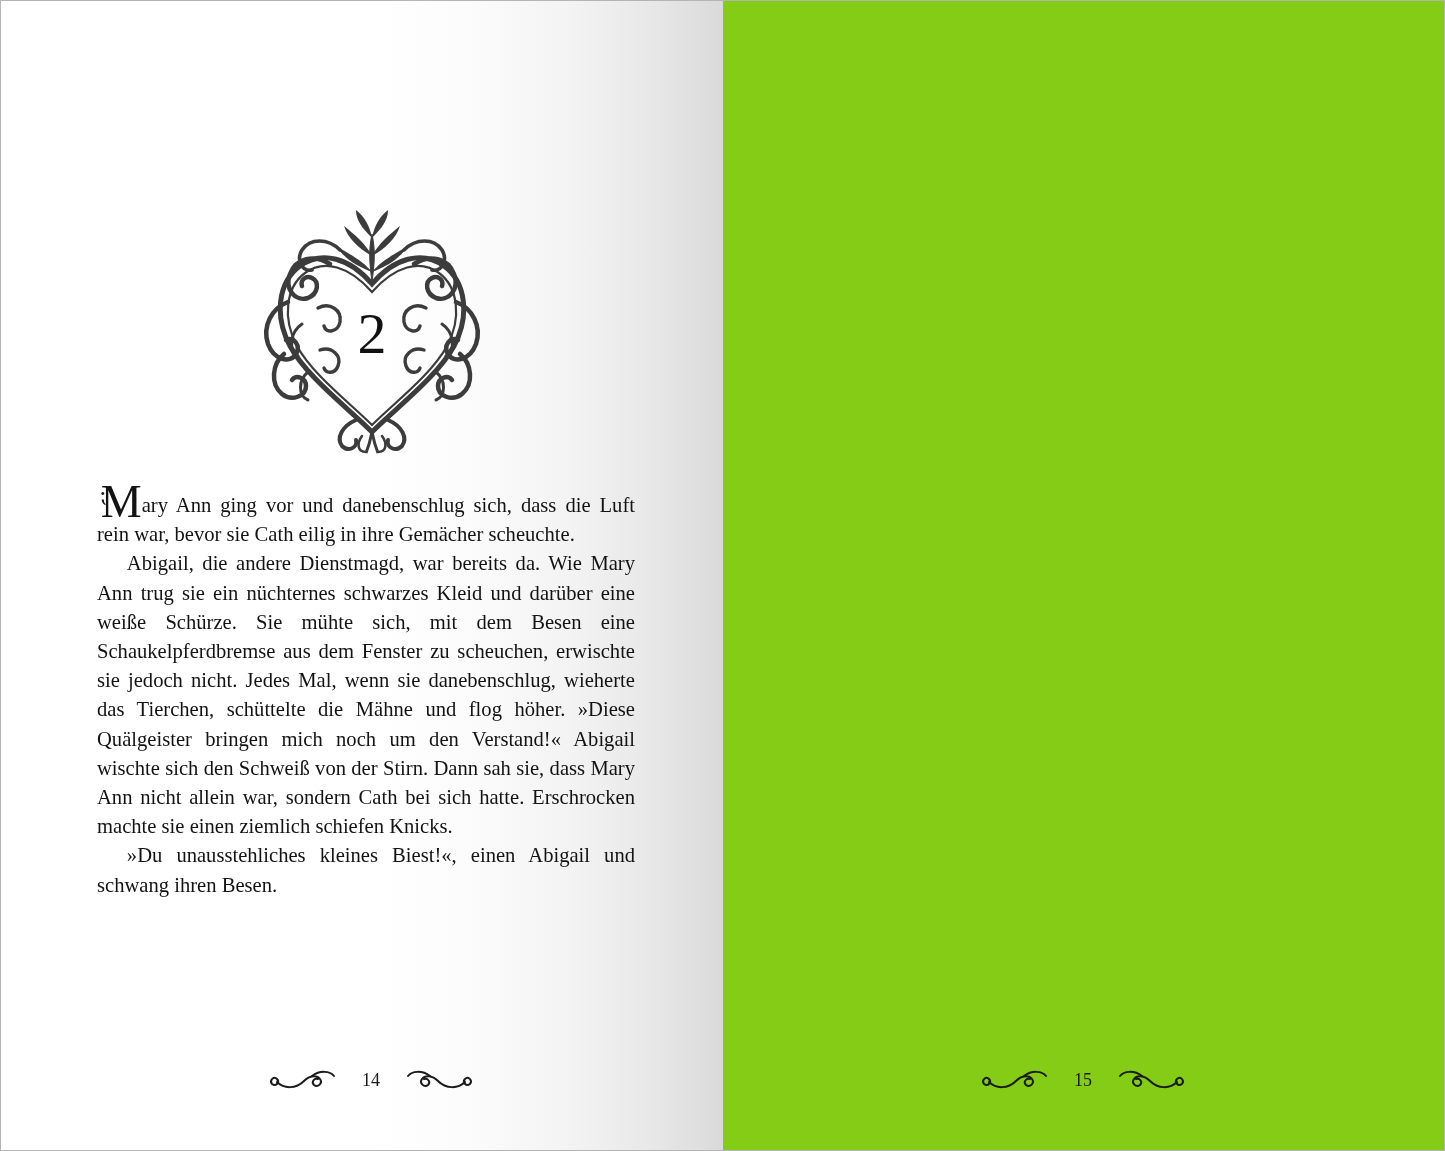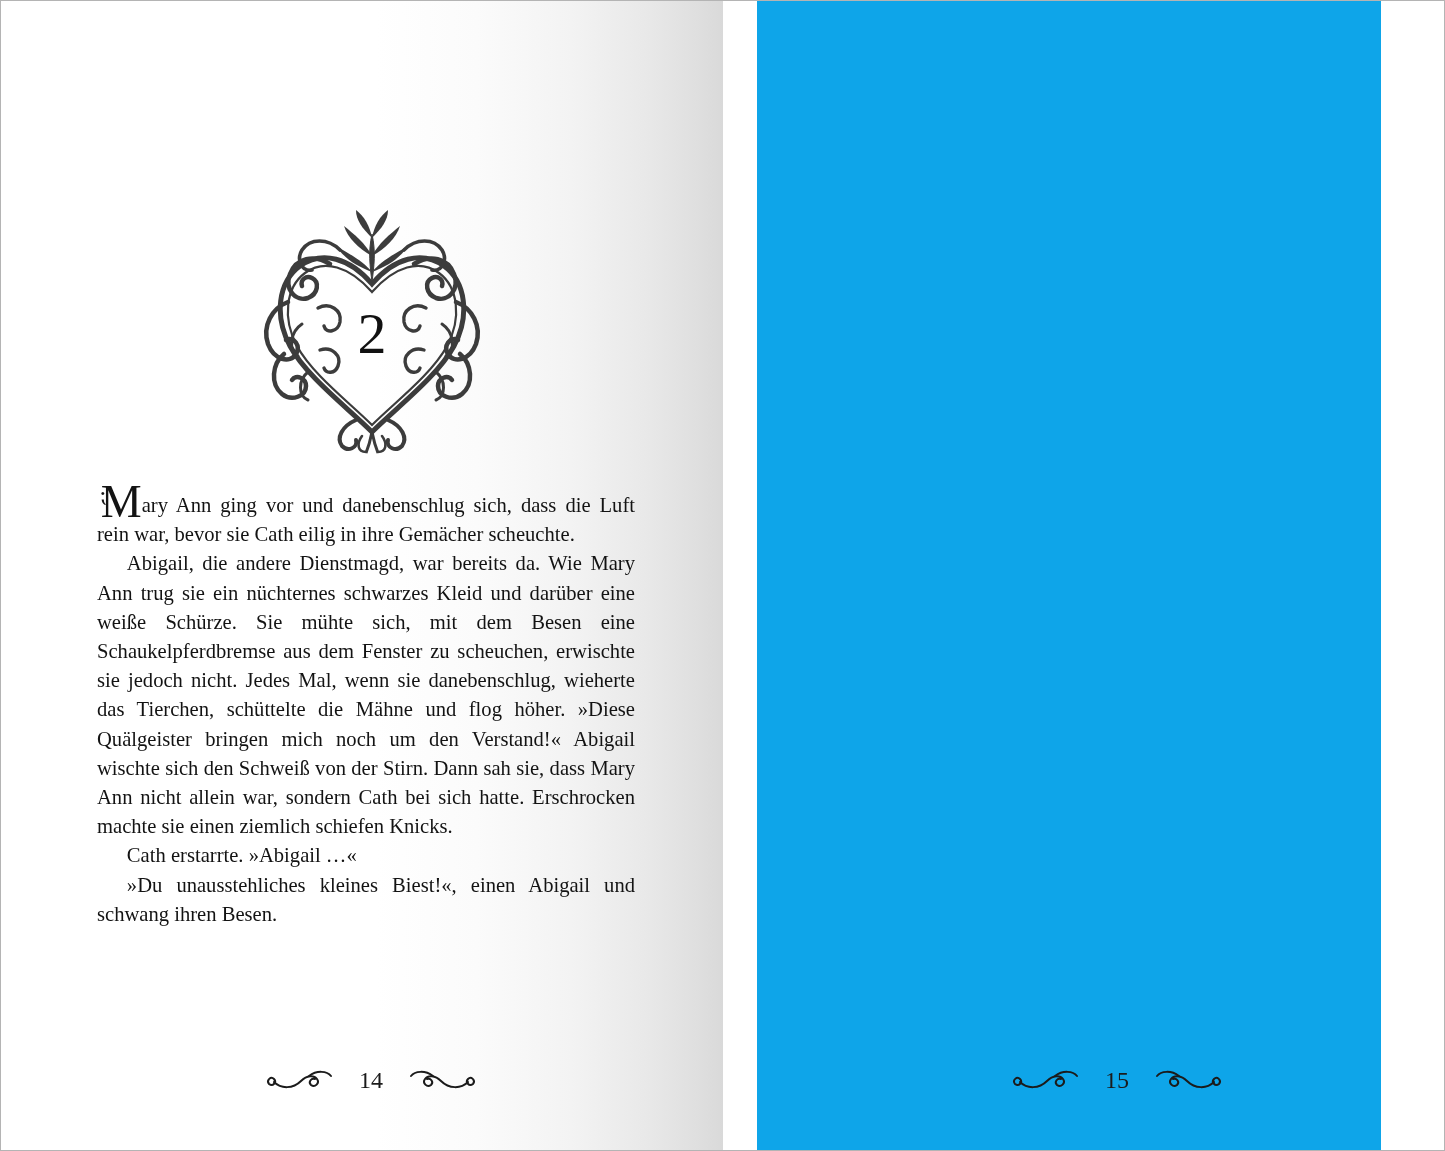--- a/index.html
+++ b/index.html
@@ -37,23 +37,23 @@
     background: linear-gradient(to right,
         #ffffff 0%,
         #ffffff 52%,
         #fbfbfb 66%,
         #f3f3f3 79%,
         #e8e8e8 90%,
         #dedede 97%,
         #d9d9d9 100%);
   }
   .page-right {
-    left: 756px;
-    width: 624px;
-    background: #0ea5e9;
+    left: 722px;
+    width: 722px;
+    background: #84cc16;
   }
 
   
   .text-block {
     position: absolute;
     color: #131313;
     font-size: 20.6px;
     line-height: 29.2px;
     text-align: justify;
     text-justify: inter-word;
@@ -137,21 +137,21 @@
     display: flex;
     align-items: center;
     justify-content: center;
     gap: 6px;
     height: 40px;
   }
   .folio-left  { left: 258px; width: 224px; }
   .folio-right { left: 970px; width: 224px; }
 
   .folio-number {
-    font-size: 24px;
+    font-size: 18px;
     color: #1b1b1b;
     padding: 0 14px;
     line-height: 1;
     text-align: right;
   }
   .flourish {
     display: block;
   }
   .flourish svg { display: block; }
 </style>
@@ -208,21 +208,20 @@
         </g>
       </svg>
       <div class="chapter-number-text">2</div>
     </div>
 
     <div class="text-block left-col">
 
       <p class="para opening"><span class="dropcap-swash">⁏</span><span class="dropcap">M</span><span>ary Ann ging vor und danebenschlug sich, dass die Luft rein war, bevor sie Cath eilig in ihre Gemächer scheuchte.</span></p>
 
       <p class="para">Abigail, die andere Dienstmagd, war bereits da. Wie Mary Ann trug sie ein nüchternes schwarzes Kleid und darüber eine weiße Schürze. Sie mühte sich, mit dem Besen eine Schaukelpferdbremse aus dem Fenster zu scheuchen, erwischte sie jedoch nicht. Jedes Mal, wenn sie danebenschlug, wieherte das Tierchen, schüttelte die Mähne und flog höher. »Diese Quälgeister bringen mich noch um den Verstand!« Abigail wischte sich den Schweiß von der Stirn. Dann sah sie, dass Mary Ann nicht allein war, sondern Cath bei sich hatte. Erschrocken machte sie einen ziemlich schiefen Knicks.</p>
-      <p class="para last-line-left">Cath erstarrte. »Abigail …«</p>
       <p class="para">»Du unausstehliches kleines Biest!«, einen Abigail und schwang ihren Besen.</p>
     </div>
 
     <div class="folio folio-left">
       <span class="flourish">
         <svg width="74" height="26" viewBox="0 0 74 26" xmlns="http://www.w3.org/2000/svg">
           <g fill="none" stroke="#1b1b1b" stroke-width="2" stroke-linecap="round">
             <path d="M4 17 C 1 13, 6 9, 9 12 C 12 15, 8 20, 4 17 Z"></path>
             <path d="M9 15 C 16 22, 28 22, 36 14 C 42 8, 49 8, 52 12 C 55 16, 50 21, 46 18 C 43 15, 46 11, 50 12"></path>
             <path d="M44 9 C 52 3, 62 4, 66 9"></path>

